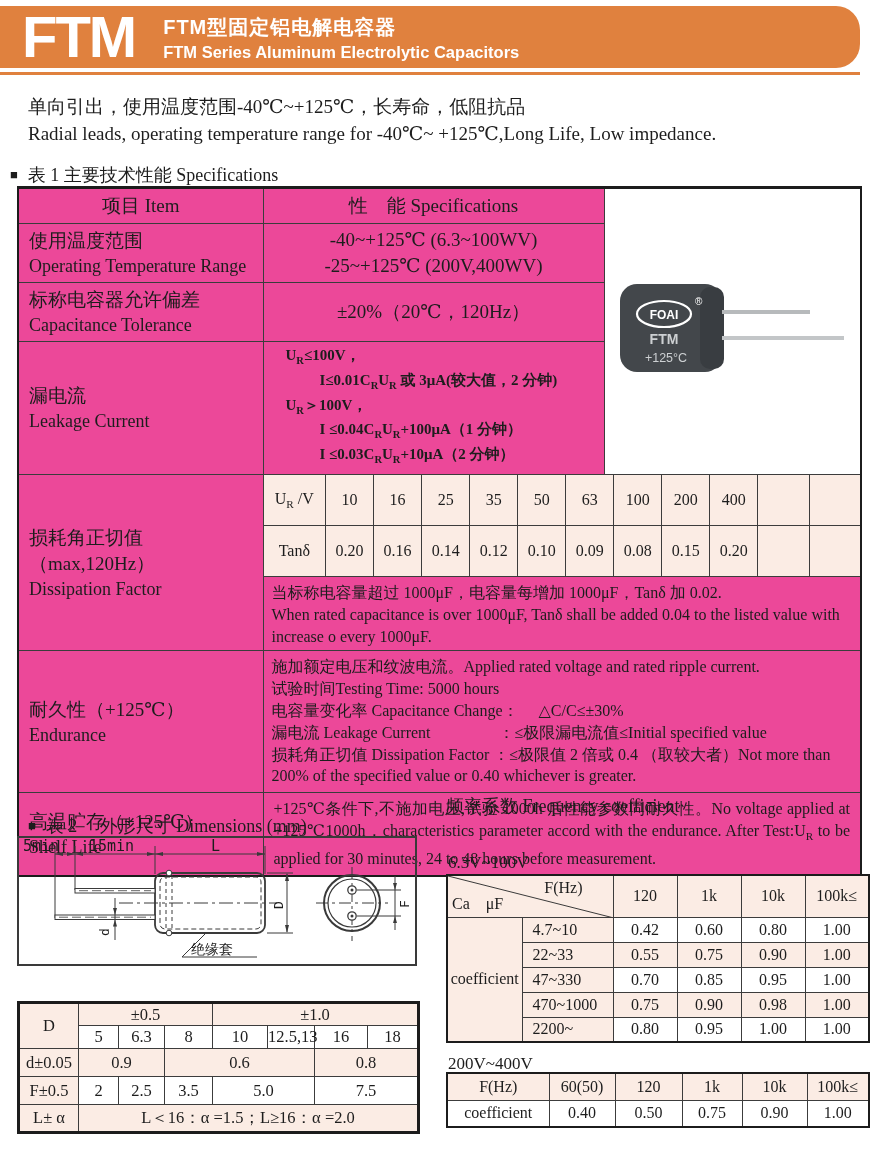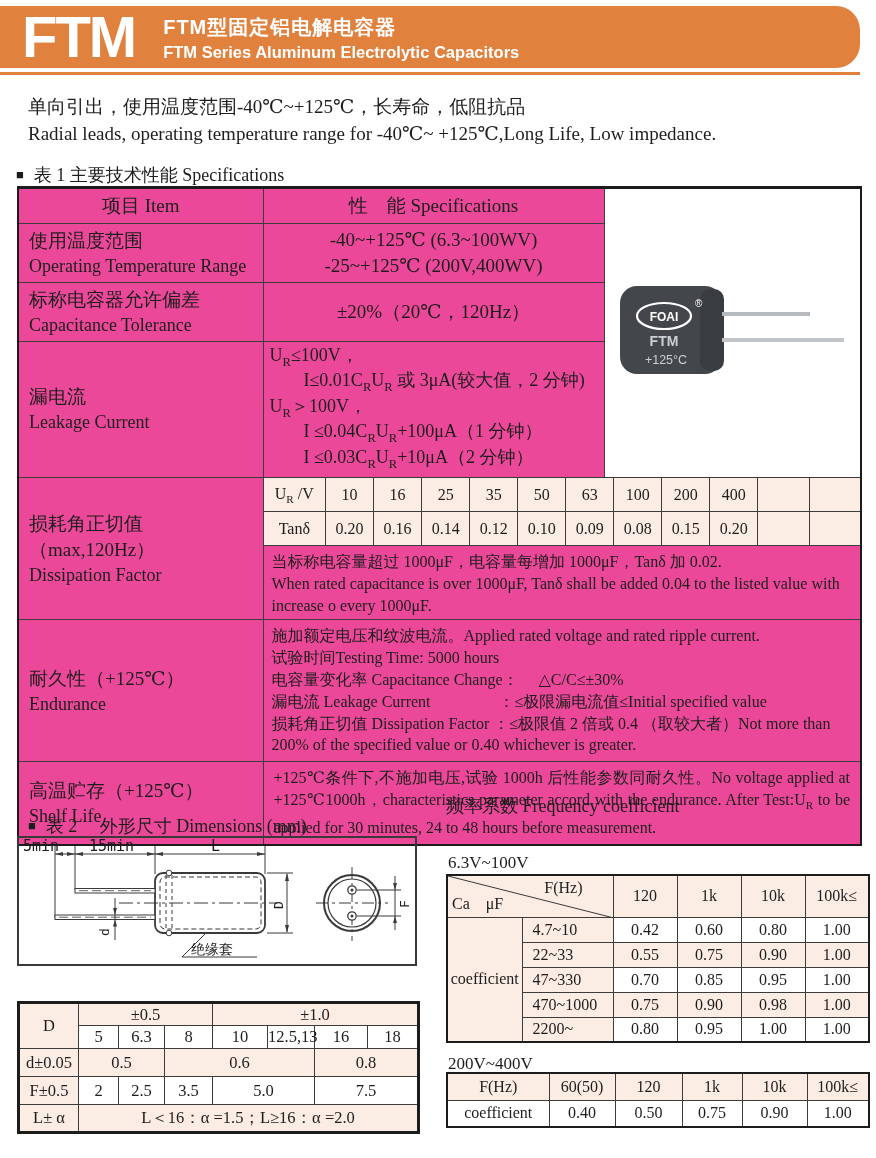--- a/index.html
+++ b/index.html
@@ -21,42 +21,42 @@
     padding-left:22px; line-height:58px;
   }
   .banner-titles { margin-left:28px; color:#fff; }
   .banner-title-cn { font-size:20px; font-weight:bold; letter-spacing:1px; line-height:30px; }
   .banner-title-en { font-size:16.5px; font-weight:bold; line-height:21px; }
   .banner-rule {
     position:absolute; left:0; top:72px; width:860px; height:3px; background:#e0813e;
   }
   
   .intro { position:absolute; left:28px; top:93px; font-size:19px; line-height:27px; }
-  .sec-heading { position:absolute; left:16px; font-size:18px; }
+  .sec-heading { position:absolute; left:10px; font-size:18px; }
   .sec-heading .bullet { font-size:13px; vertical-align:2px; margin-right:10px; }
   #t1-heading { top:163px; }
   
   table { border-collapse:collapse; table-layout:fixed; }
   .t1 {
     position:absolute; left:17px; top:186px; width:843px;
     border:2px solid #1c1c1c; border-top-width:3px;
   }
   .t1 td { border:1px solid #3c3c3c; background:#ec4899; vertical-align:middle; }
   .t1 .label-cell { padding:4px 4px 4px 10px; }
   .label-cn { font-size:19px; line-height:26px; }
   .label-en { font-size:18px; line-height:24px; }
   .t1 .head-cell { text-align:center; font-size:19px; height:36px; }
   .t1 .val-cell  { text-align:center; font-size:19px; line-height:26px; }
   .t1 .img-cell  { background:#fff; text-align:center; vertical-align:middle; }
-  .leak-cell { padding:4px 6px; font-size:18px; line-height:18.8px; }
+  .leak-cell { padding:4px 22px; font-size:15px; line-height:18.8px;font-weight:bold; }
   .leak-cell .indent { padding-left:34px; }
   .df-cell { padding:0; vertical-align:top; }
   .ur-table { width:100%; }
   .ur-table td {
-    border:1px solid #3c3c3c; text-align:center; height:34px;
+    border:1px solid #3c3c3c; text-align:center; height:51px;
     font-size:16px; background:#fbece4;
   }
   .ur-table tr:first-child td { border-top:none; }
   .ur-table td:first-child { border-left:none; }
   .ur-table td:last-child { border-right:none; }
   .df-note { padding:5px 8px 2px 8px; font-size:16px; line-height:22px; }
   .endur-cell { padding:5px 8px; font-size:16px; line-height:21.8px; }
   .shelf-cell { padding:5px 10px; font-size:16px; line-height:21.8px; text-align:justify; }
   sub { font-size:70%; }
   
@@ -346,21 +346,21 @@
       <td class="white h23">5</td>
       <td class="white h23">6.3</td>
       <td class="white h23">8</td>
       <td class="white h23">10</td>
       <td class="white h23">12.5,13</td>
       <td class="white h23">16</td>
       <td class="white h23">18</td>
     </tr>
     <tr>
       <td class="pink h28">d±0.05</td>
-      <td class="pink h28" colspan="2">0.5</td>
+      <td class="pink h28" colspan="2">0.9</td>
       <td class="pink h28" colspan="3">0.6</td>
       <td class="pink h28" colspan="2">0.8</td>
     </tr>
     <tr>
       <td class="pink h28">F±0.5</td>
       <td class="white h28">2</td>
       <td class="white h28">2.5</td>
       <td class="white h28">3.5</td>
       <td class="white h28" colspan="2">5.0</td>
       <td class="white h28" colspan="2">7.5</td>

